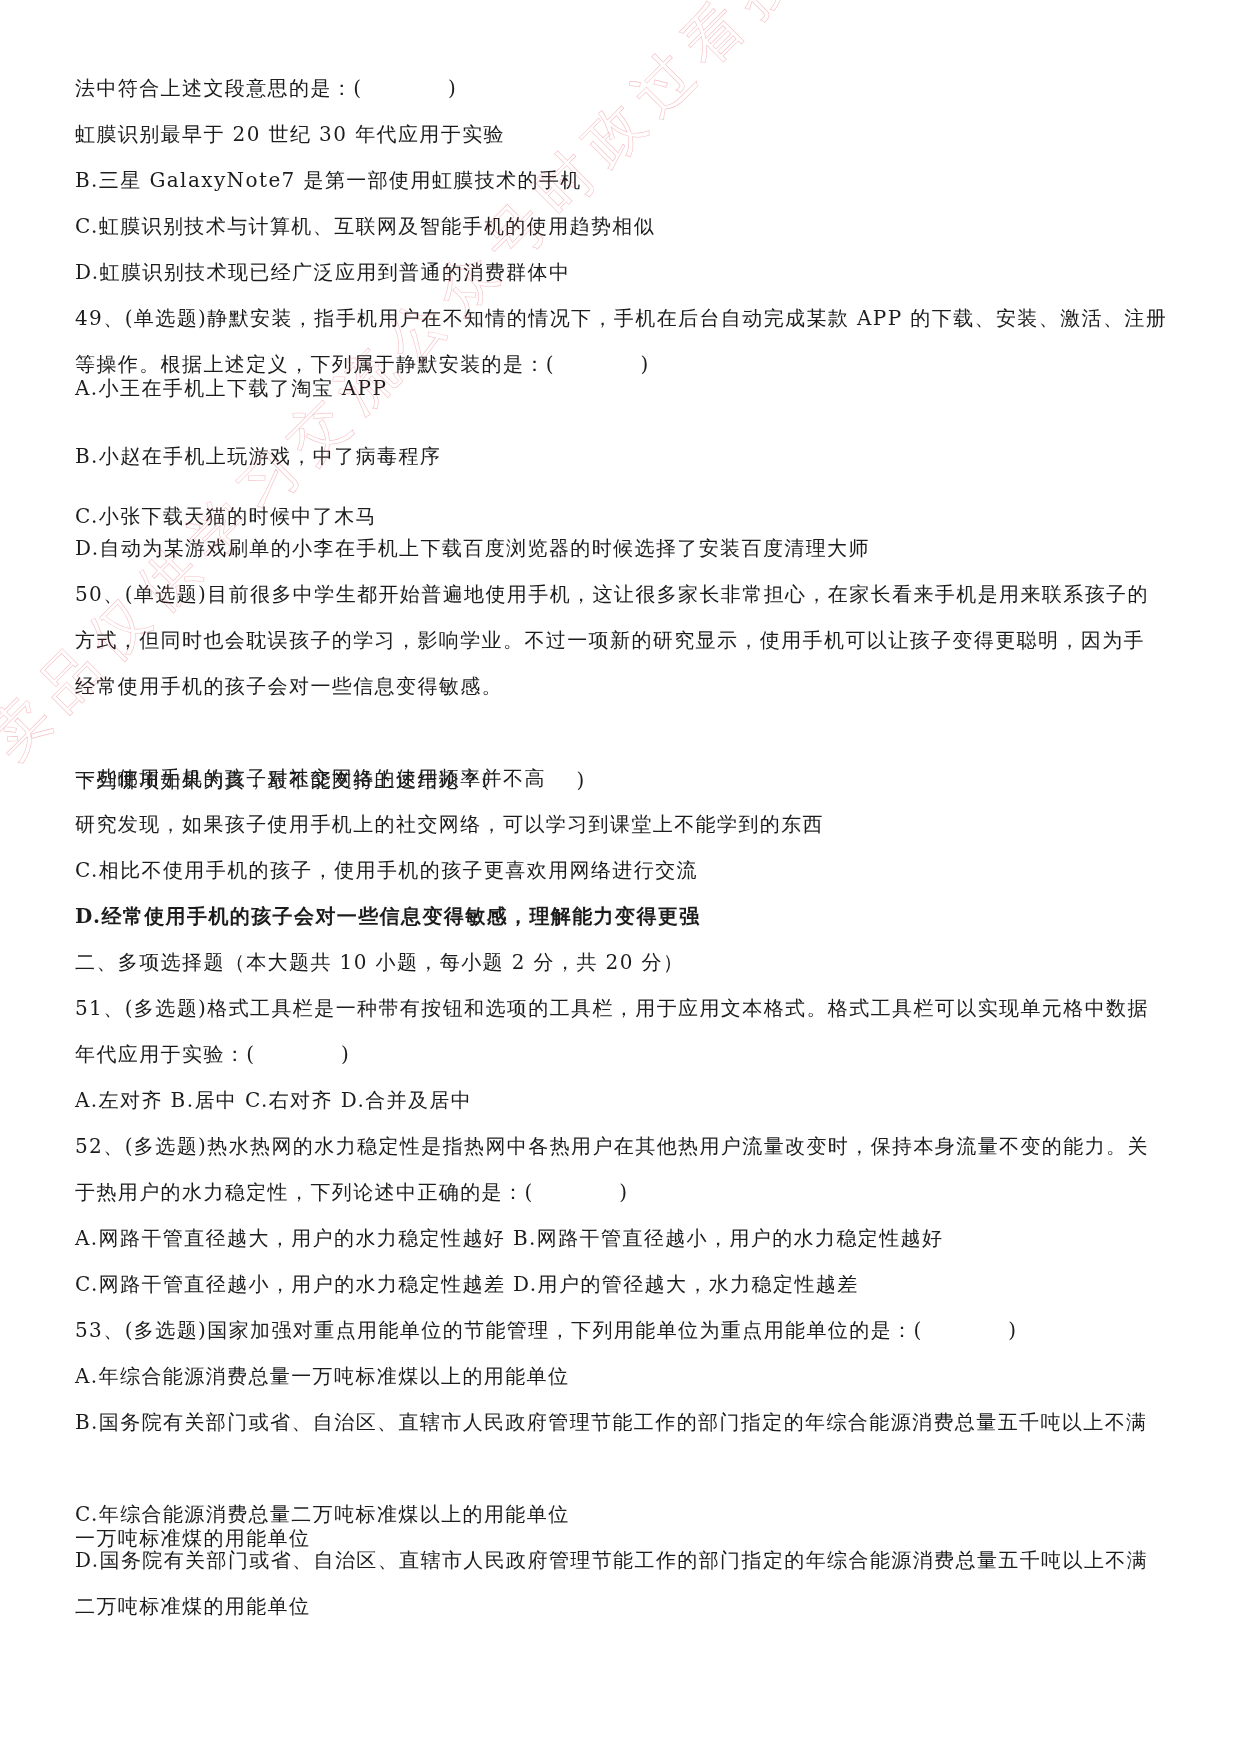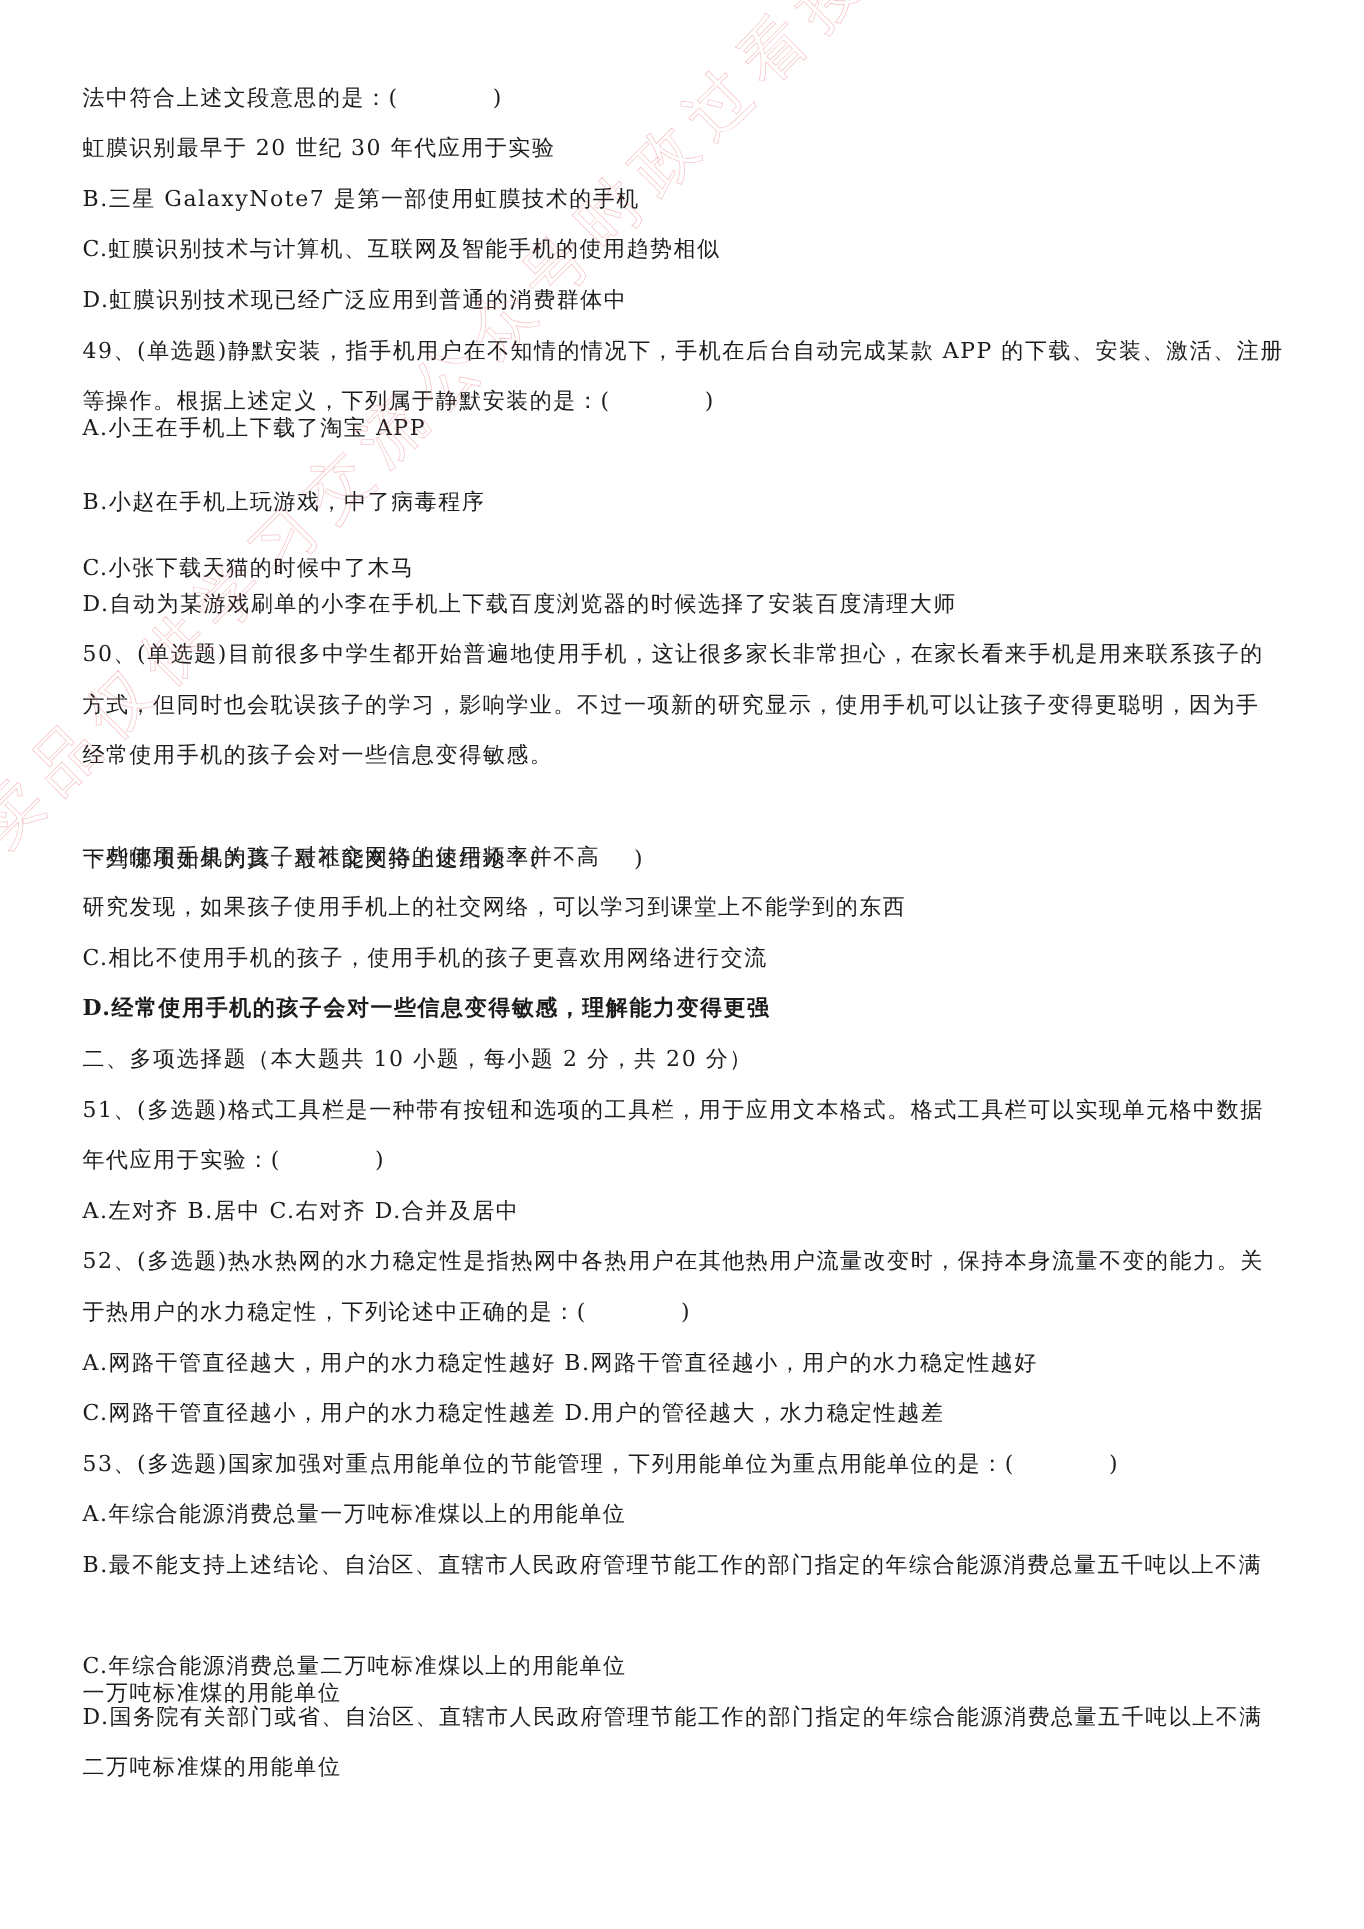--- a/index.html
+++ b/index.html
@@ -14,20 +14,21 @@
       overflow: hidden;
       font-family: "DejaVu Serif", "Liberation Serif", serif;
       color: #1a1a1a;
     }
     .page {
       position: absolute;
       left: 0;
       top: 0;
       width: 1107px;
       height: 1754px;
+      text-align: center;
     }
     .line {
       position: absolute;
       left: 75px;
       white-space: nowrap;
       font-size: 20px;
       line-height: 26px;
       letter-spacing: 1.4px;
       color: #1c1c1c;
     }
@@ -75,20 +76,20 @@
       <div class="line" style="top: 949px;">二、多项选择题（本大题共 10 小题，每小题 2 分，共 20 分）</div>
       <div class="line" style="top: 995px;">51、(多选题)格式工具栏是一种带有按钮和选项的工具栏，用于应用文本格式。格式工具栏可以实现单元格中数据</div>
       <div class="line" style="top: 1041px;">年代应用于实验：(　　　　)</div>
       <div class="line" style="top: 1087px;">A.左对齐 B.居中 C.右对齐 D.合并及居中</div>
       <div class="line" style="top: 1133px;">52、(多选题)热水热网的水力稳定性是指热网中各热用户在其他热用户流量改变时，保持本身流量不变的能力。关</div>
       <div class="line" style="top: 1179px;">于热用户的水力稳定性，下列论述中正确的是：(　　　　)</div>
       <div class="line" style="top: 1225px;">A.网路干管直径越大，用户的水力稳定性越好 B.网路干管直径越小，用户的水力稳定性越好</div>
       <div class="line" style="top: 1271px;">C.网路干管直径越小，用户的水力稳定性越差 D.用户的管径越大，水力稳定性越差</div>
       <div class="line" style="top: 1317px;">53、(多选题)国家加强对重点用能单位的节能管理，下列用能单位为重点用能单位的是：(　　　　)</div>
       <div class="line" style="top: 1363px;">A.年综合能源消费总量一万吨标准煤以上的用能单位</div>
-      <div class="line" style="top: 1409px;">B.最不能支持上述结论、自治区、直辖市人民政府管理节能工作的部门指定的年综合能源消费总量五千吨以上不满</div>
+      <div class="line" style="top: 1409px;">B.国务院有关部门或省、自治区、直辖市人民政府管理节能工作的部门指定的年综合能源消费总量五千吨以上不满</div>
       <div class="line" style="top: 1525px;">一万吨标准煤的用能单位</div>
       <div class="line" style="top: 1501px;">C.年综合能源消费总量二万吨标准煤以上的用能单位</div>
       <div class="line" style="top: 1547px;">D.国务院有关部门或省、自治区、直辖市人民政府管理节能工作的部门指定的年综合能源消费总量五千吨以上不满</div>
       <div class="line" style="top: 1593px;">二万吨标准煤的用能单位</div>
     </div>
   <div class="watermark">非卖品仅供学习交流公众号时政过看搜集于网络</div>
 </div>
 
 </body></html>

